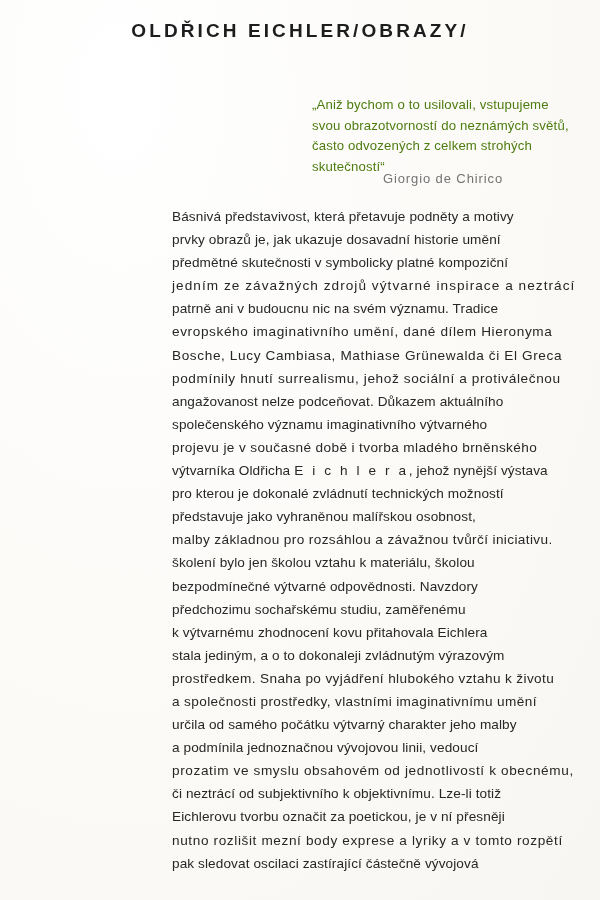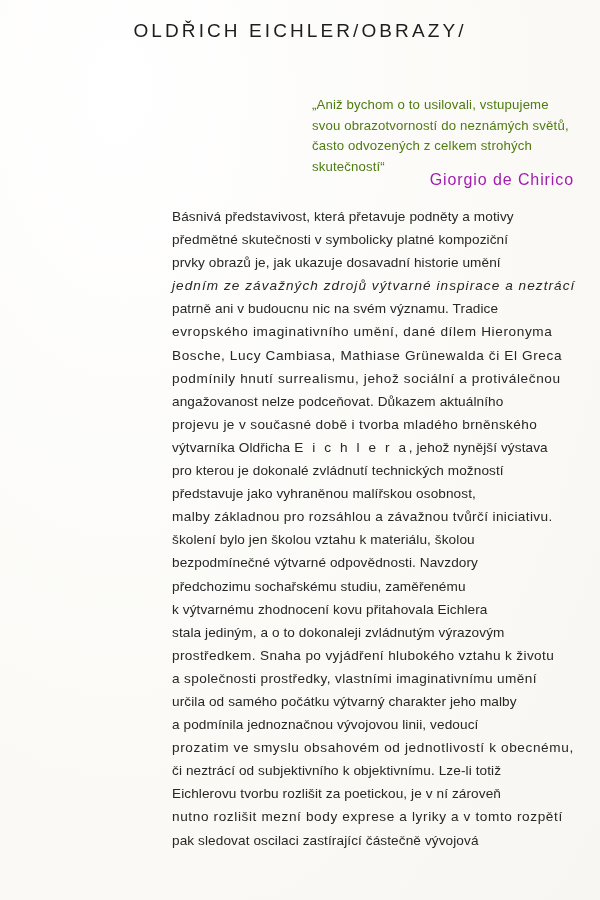--- a/index.html
+++ b/index.html
@@ -31,21 +31,21 @@
   }
 
   
   .title {
     position: absolute;
     top: 20px;
     left: 0;
     width: 600px;
     text-align: center;
     font-size: 19px;
-    font-weight: normal;
+    font-weight: bold;
     letter-spacing: 3.1px;
     color: #1d1d1d;
     white-space: nowrap;
   }
 
   
   .epigraph {
     position: absolute;
     top: 95px;
     left: 312px;
@@ -56,24 +56,24 @@
     letter-spacing: 0.15px;
   }
   .epigraph .eline {
     white-space: nowrap;
   }
   .attrib {
     position: absolute;
     top: 171px;
     left: 312px;
     width: 262px;
-    text-align: right;
-    font-size: 16px;
+    text-align: center;
+    font-size: 13px;
     letter-spacing: 0.9px;
-    color: #a21caf;
+    color: #737373;
     white-space: nowrap;
   }
 
   
   .body-text {
     position: absolute;
     top: 205px;
     left: 172px;
     width: 412px;
     font-size: 13.6px;
@@ -81,21 +81,20 @@
     color: #272727;
     letter-spacing: 0.1px;
   }
   .body-text .bline {
     white-space: nowrap;
     display: block;
   }
   
   .body-text .bline.just {
     letter-spacing: 1.05px;
-    font-style: italic;
   }
   .body-text .bline.just2 {
     letter-spacing: 0.62px;
   }
   .body-text .bline.just3 {
     letter-spacing: 0.38px;
   }
   
   .spaced {
     letter-spacing: 2.6px;
@@ -115,42 +114,43 @@
     <span class="eline">„Aniž bychom o to usilovali, vstupujeme</span>
     <span class="eline">svou obrazotvorností do neznámých světů,</span>
     <span class="eline">často odvozených z celkem strohých</span>
     <span class="eline">skutečností“</span>
   </div>
 
   <div class="attrib">Giorgio de Chirico</div>
 
   <div class="body-text" id="body-text">
       <span class="bline">Básnivá představivost, která přetavuje podněty a motivy</span>
+      <span class="bline">prvky obrazů je, jak ukazuje dosavadní historie umění</span>
       <span class="bline">předmětné skutečnosti v symbolicky platné kompoziční</span>
-      <span class="bline">prvky obrazů je, jak ukazuje dosavadní historie umění</span>
       <span class="bline just">jedním ze závažných zdrojů výtvarné inspirace a neztrácí</span>
       <span class="bline">patrně ani v budoucnu nic na svém významu. Tradice</span>
       <span class="bline just2">evropského imaginativního umění, dané dílem Hieronyma</span>
       <span class="bline just2">Bosche, Lucy Cambiasa, Mathiase Grünewalda či El Greca</span>
       <span class="bline just2">podmínily hnutí surrealismu, jehož sociální a protiválečnou</span>
       <span class="bline">angažovanost nelze podceňovat. Důkazem aktuálního</span>
+      <span class="bline">společenského významu imaginativního výtvarného</span>
       <span class="bline just3">projevu je v současné době i tvorba mladého brněnského</span>
       <span class="bline">výtvarníka Oldřicha <span class="spaced">E i c h l e r a</span>, jehož nynější výstava</span>
       <span class="bline">pro kterou je dokonalé zvládnutí technických možností</span>
       <span class="bline">představuje jako vyhraněnou malířskou osobnost,</span>
       <span class="bline just3">malby základnou pro rozsáhlou a závažnou tvůrčí iniciativu.</span>
       <span class="bline">školení bylo jen školou vztahu k materiálu, školou</span>
       <span class="bline">bezpodmínečné výtvarné odpovědnosti. Navzdory</span>
       <span class="bline">předchozimu sochařskému studiu, zaměřenému</span>
       <span class="bline">k výtvarnému zhodnocení kovu přitahovala Eichlera</span>
       <span class="bline">stala jediným, a o to dokonaleji zvládnutým výrazovým</span>
       <span class="bline just3">prostředkem. Snaha po vyjádření hlubokého vztahu k životu</span>
       <span class="bline just3">a společnosti prostředky, vlastními imaginativnímu umění</span>
       <span class="bline">určila od samého počátku výtvarný charakter jeho malby</span>
       <span class="bline">a podmínila jednoznačnou vývojovou linii, vedoucí</span>
       <span class="bline just2">prozatim ve smyslu obsahovém od jednotlivostí k obecnému,</span>
       <span class="bline">či neztrácí od subjektivního k objektivnímu. Lze-li totiž</span>
-      <span class="bline">Eichlerovu tvorbu rozlišit za poetickou, je v ní zároveň</span>
+      <span class="bline">Eichlerovu tvorbu označit za poetickou, je v ní přesněji</span>
       <span class="bline just2">nutno rozlišit mezní body exprese a lyriky a v tomto rozpětí</span>
       <span class="bline">pak sledovat oscilaci zastírající částečně vývojová</span>
     </div>
 
 </div>
 
 </body></html>

